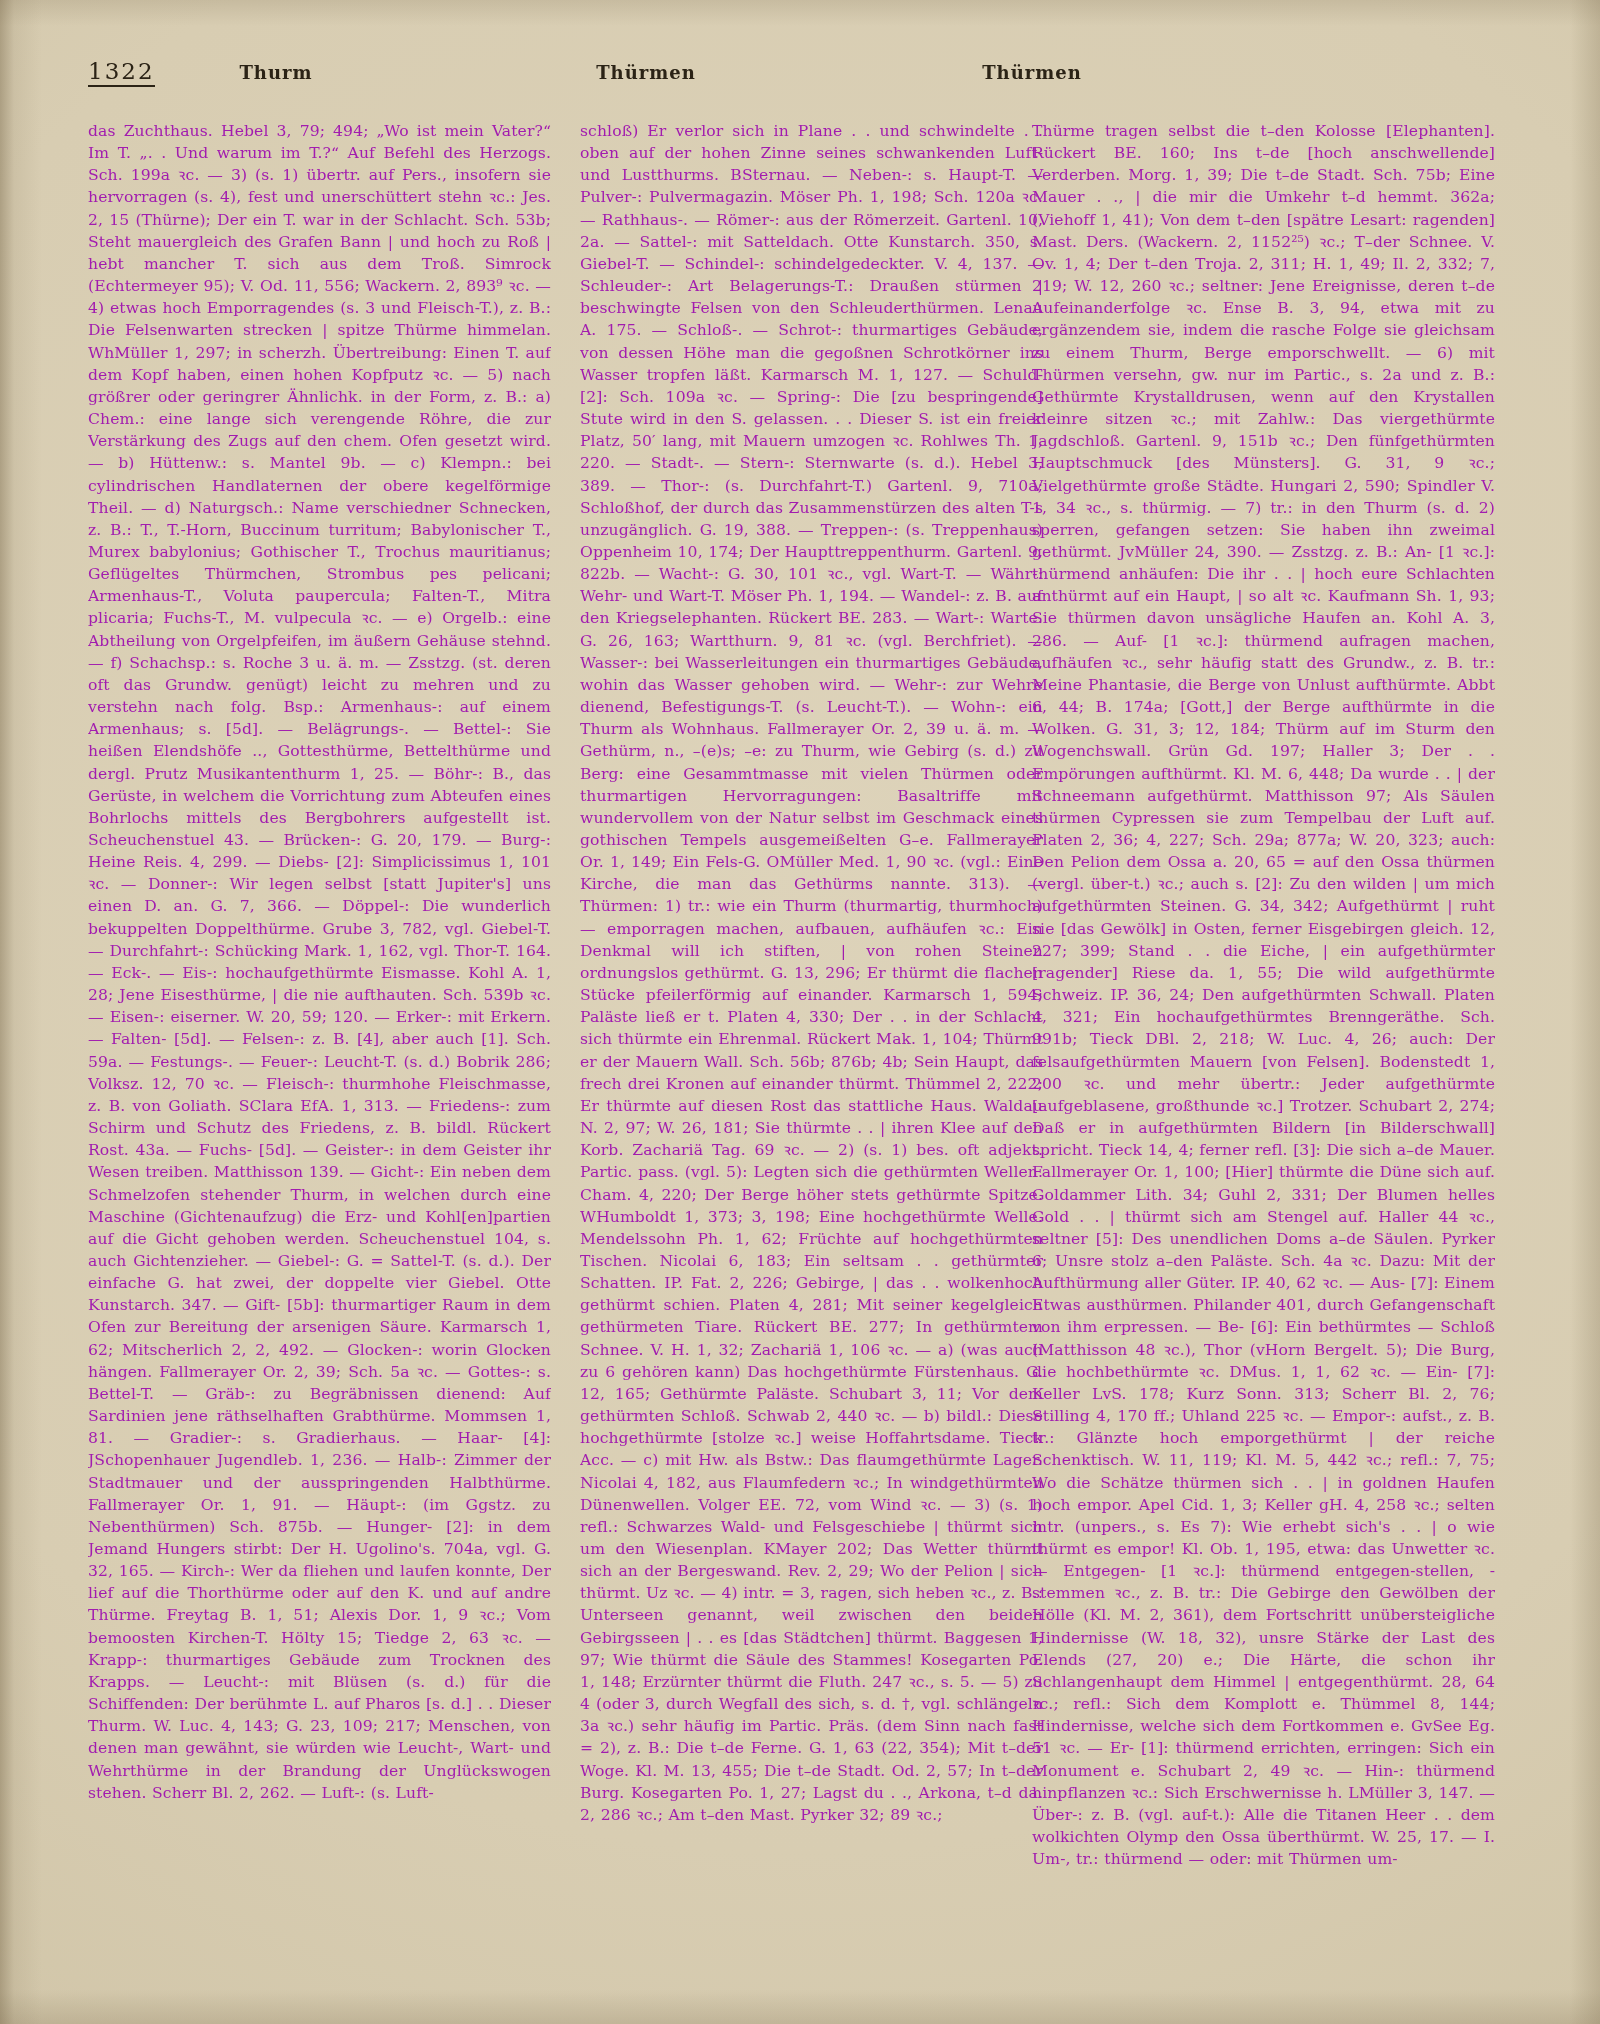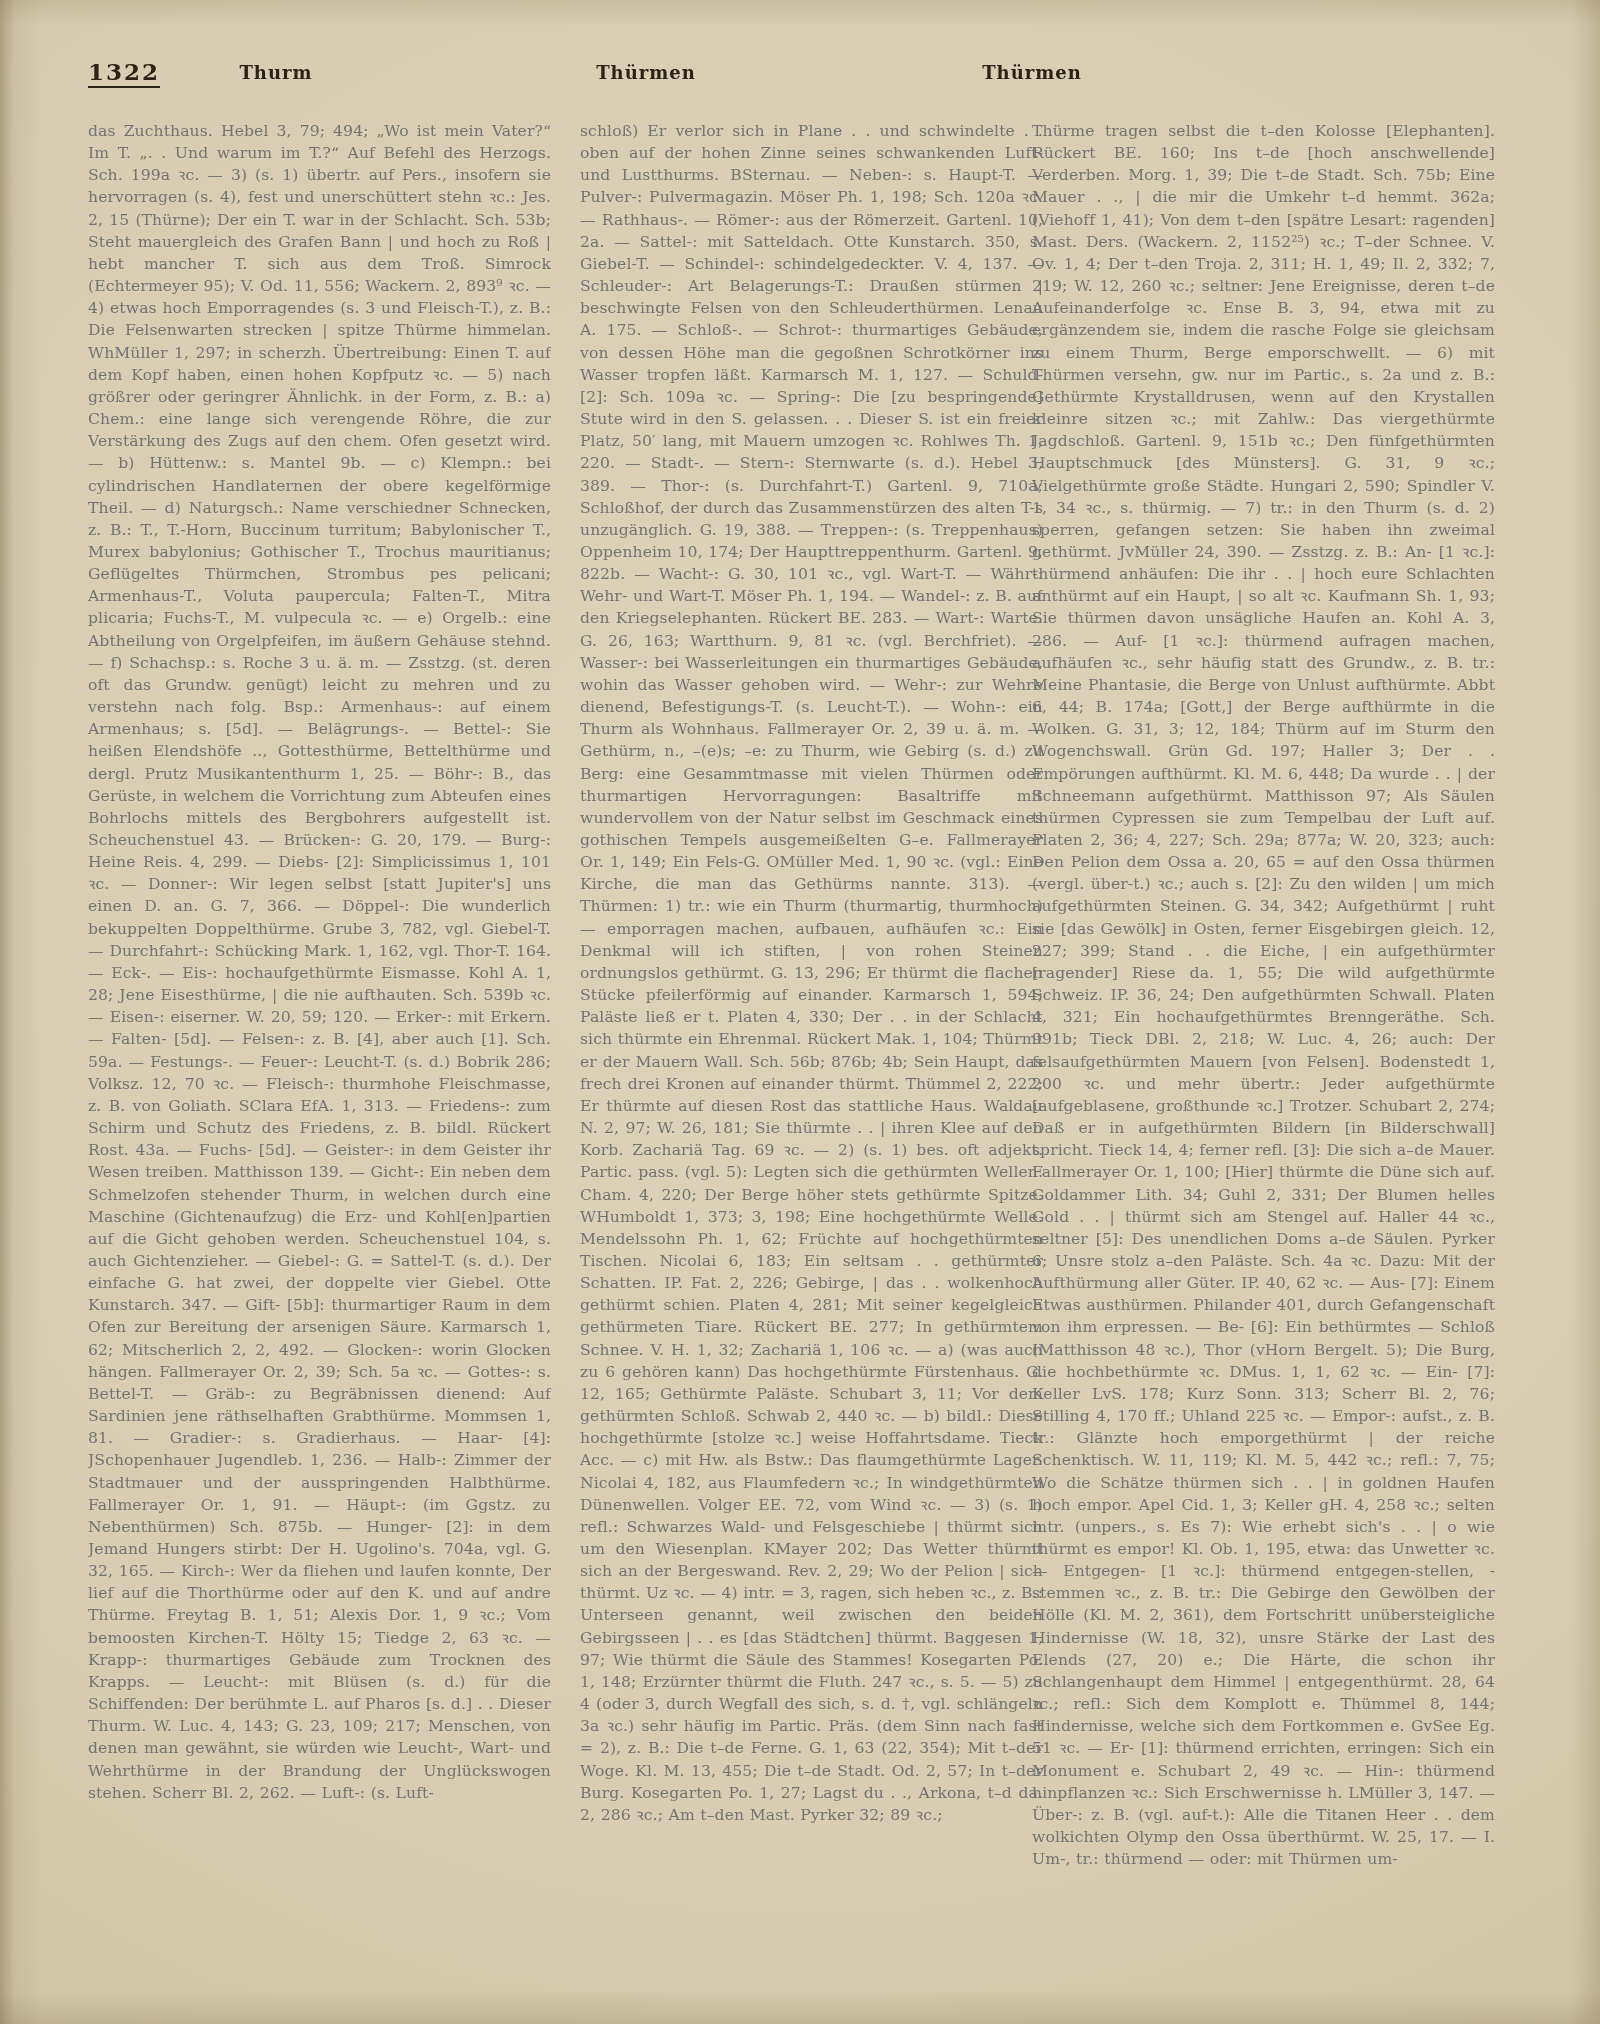--- a/index.html
+++ b/index.html
@@ -25,21 +25,21 @@
     top: 56px;
     left: 0;
     width: 1600px;
     height: 34px;
   }
   .page-number {
     position: absolute;
     left: 88px;
     top: 2px;
     font-size: 23px;
-    font-weight: bold;
+    font-weight: normal;
     letter-spacing: 2px;
     border-bottom: 2px solid #2b2316;
     padding-bottom: 1px;
   }
   .head-word {
     position: absolute;
     top: 6px;
     transform: translateX(-50%);
     font-size: 18px;
     font-weight: bold;
@@ -53,21 +53,21 @@
     top: 120px;
     width: 463px;
     height: 1790px;
     font-size: 15.6px;
     line-height: 22.15px;
     text-align: justify;
     letter-spacing: 0.1px;
     word-spacing: 0.5px;
     hyphens: auto;
     overflow: hidden;
-    color: #737373;
+    color: #a21caf;
   }
   .col-1 { left: 88px; }
   .col-2 { left: 580px; }
   .col-3 { left: 1032px; }
 </style>
 </head>
 <body>
 
 <div class="running-head">
   <span class="page-number">1322</span>

